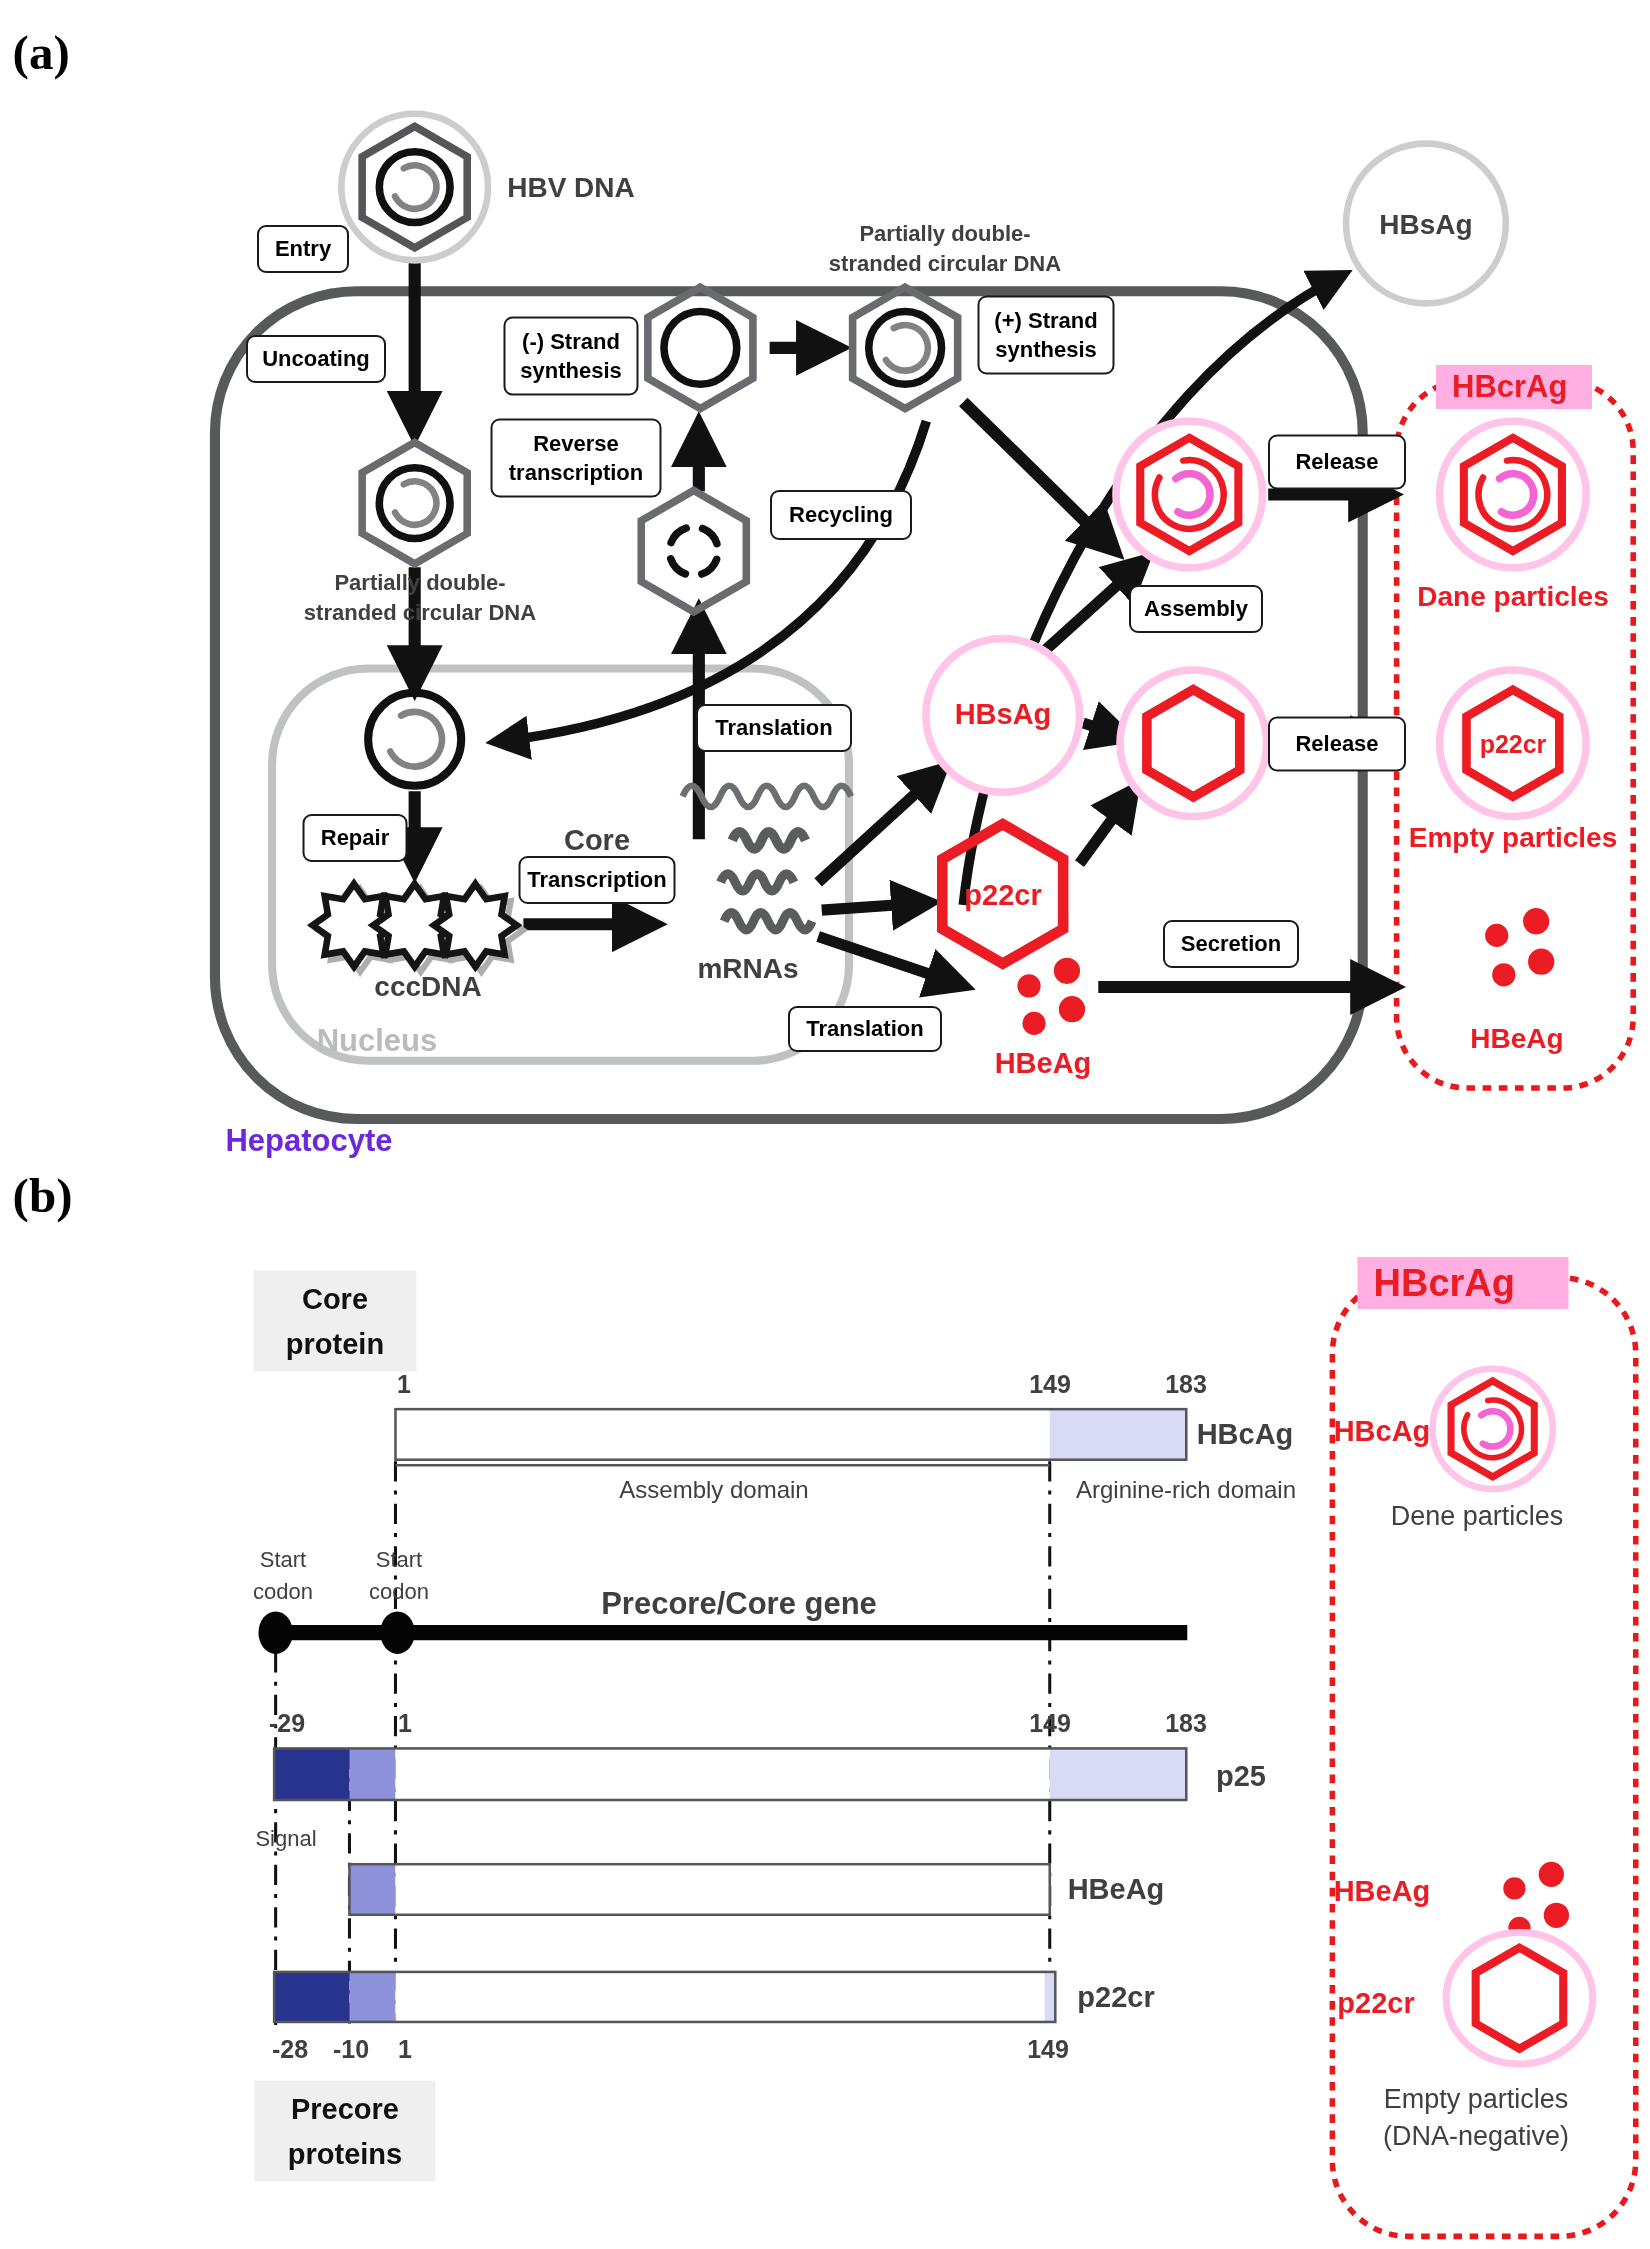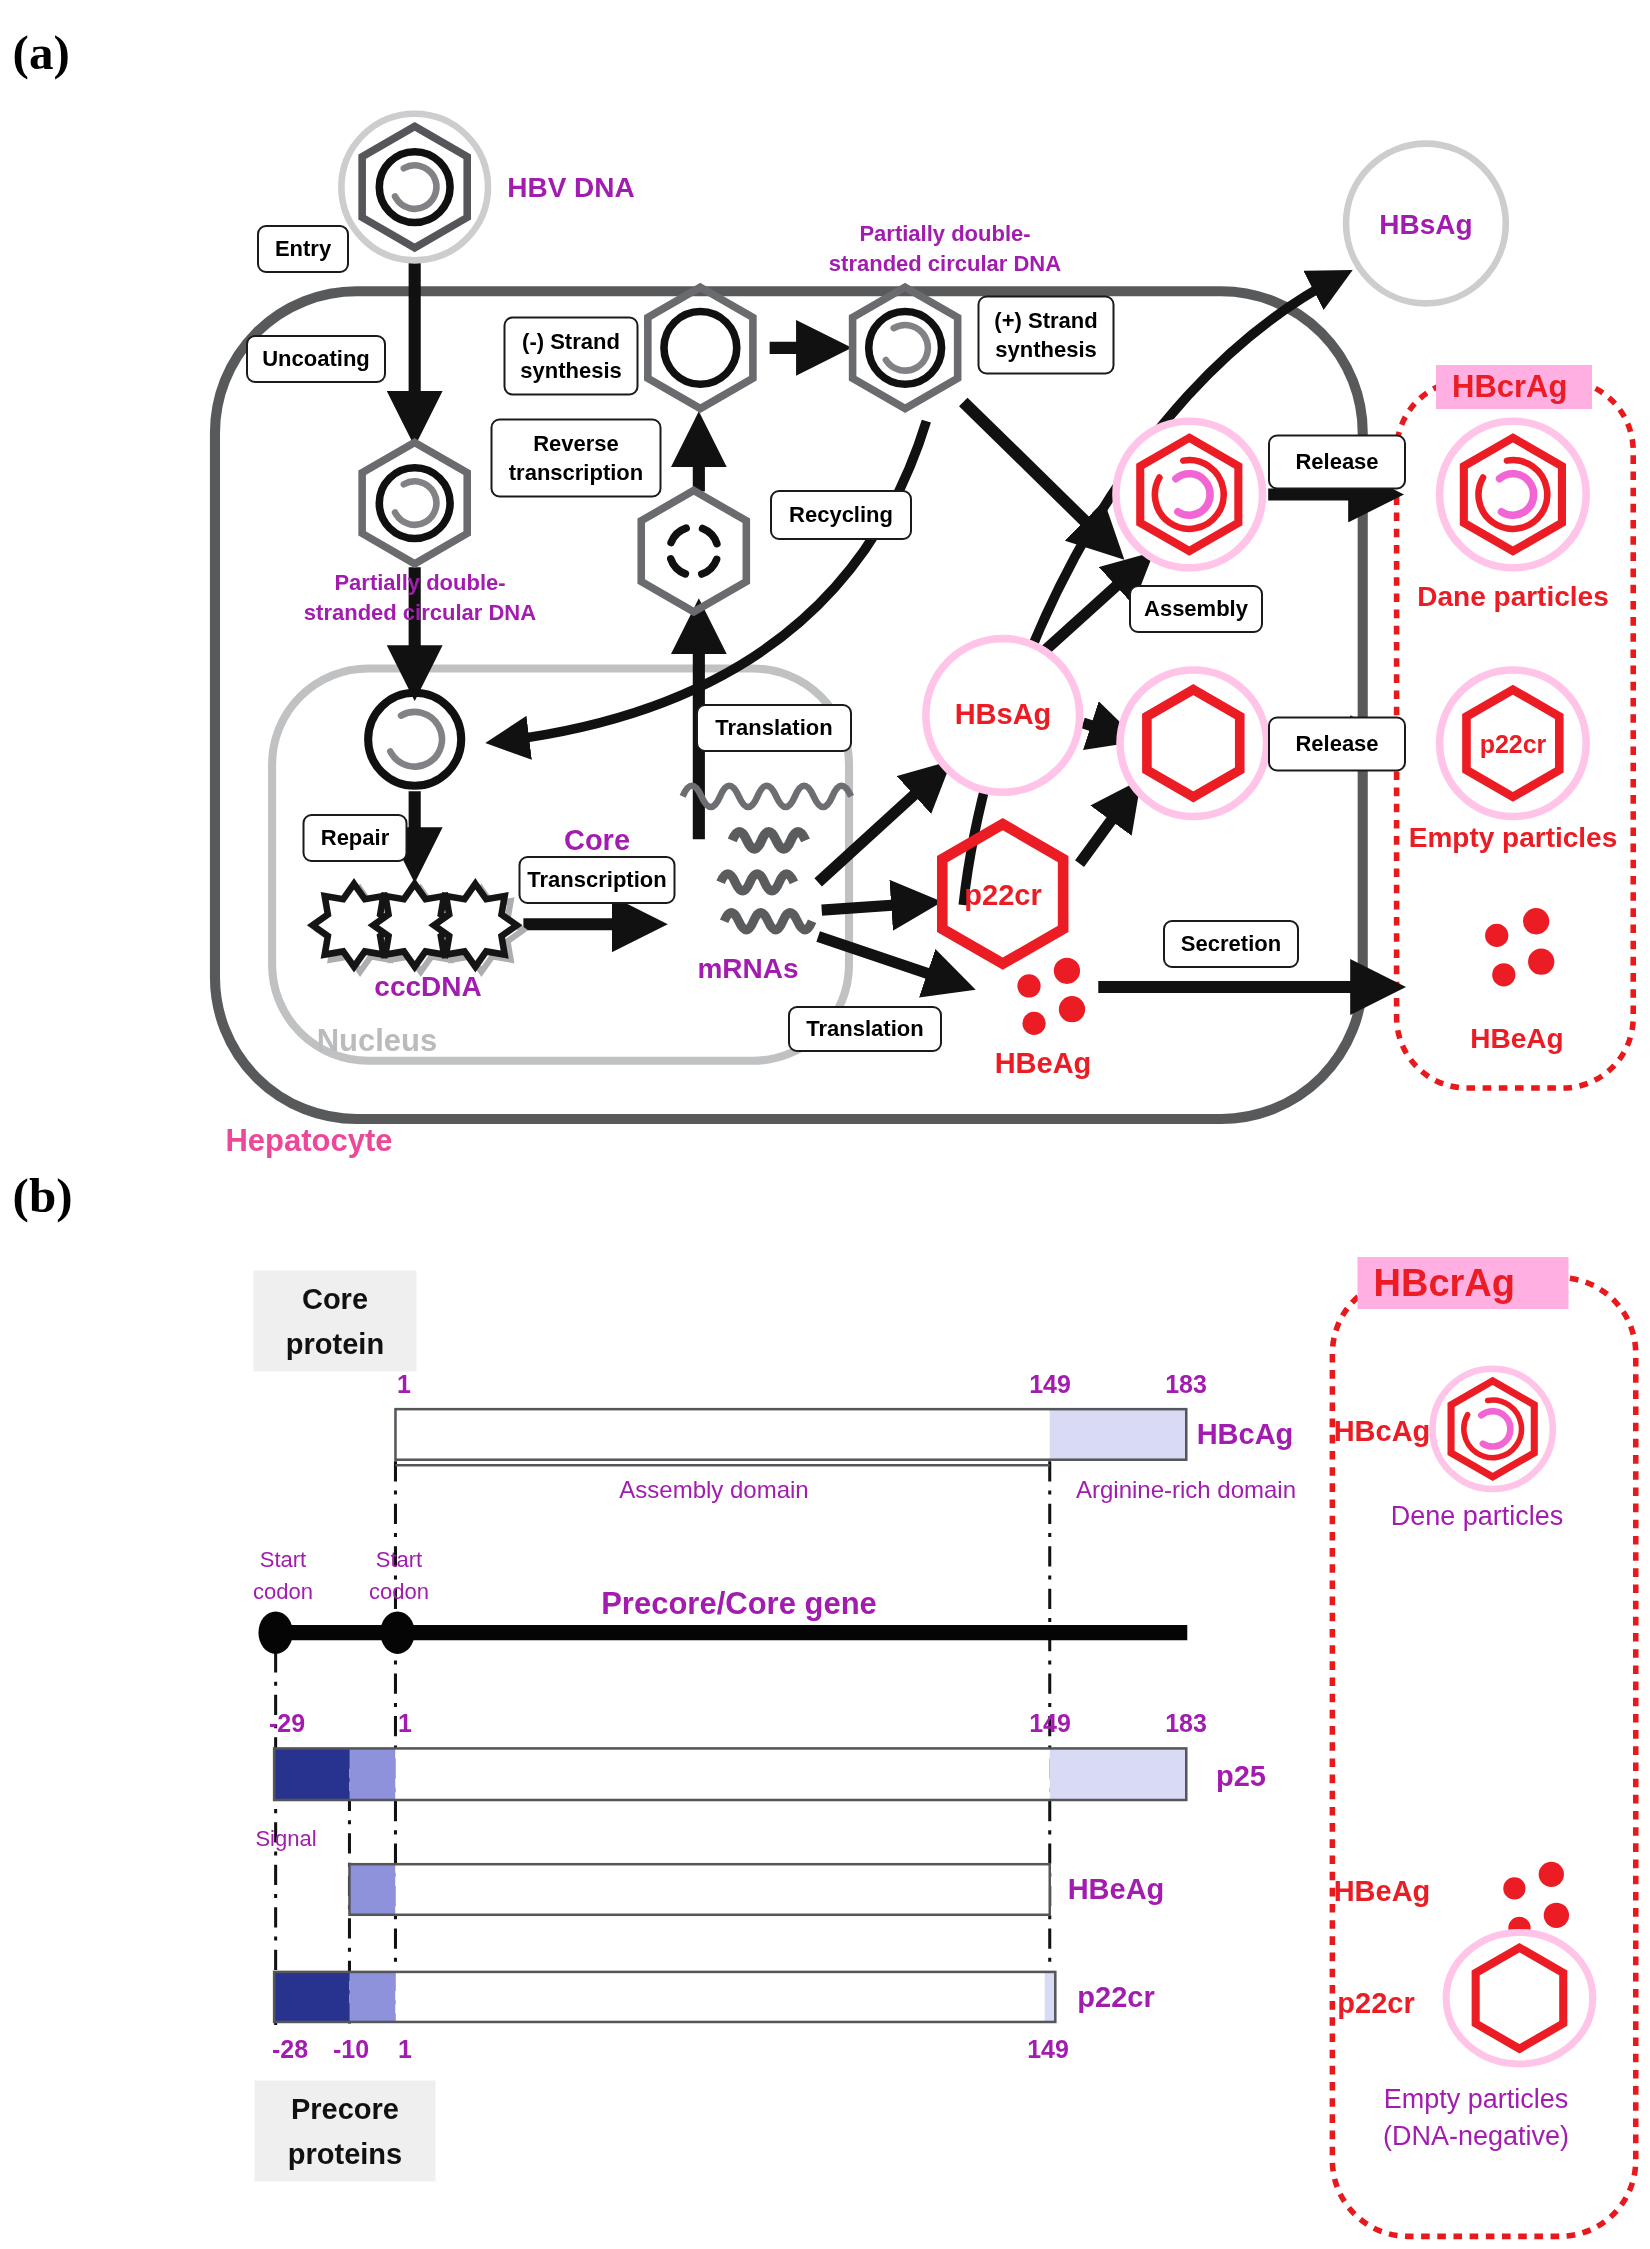--- a/index.html
+++ b/index.html
@@ -1,27 +1,27 @@
 <!DOCTYPE html>
 <html style="font-size:8px"><head>
 <meta charset="utf-8">
 <style>
   html,body{margin:0;padding:0;background:#fff;}
   .page{position:relative;width:1651px;height:2250px;background:#ffffff;
         font-family:"Liberation Sans",sans-serif;overflow:hidden;}
   .layer{position:absolute;left:0;top:0;}
   .tag{position:absolute;font-family:"Liberation Serif",serif;font-weight:bold;
        font-size:49px;color:#000;}
-  .ctr{position:absolute;transform:translate(-50%,-50%);text-align:center;white-space:nowrap;color:#a21caf;}
+  .ctr{position:absolute;transform:translate(-50%,-50%);text-align:center;white-space:nowrap;color:#404040;}
   .b{font-weight:bold;}
   .t44{font-size:22px;} .t48{font-size:24px;}
   .t50{font-size:25px;} .t54{font-size:27px;text-align:right;} .t56{font-size:28px;}
   .t58{font-size:29px;} .t62{font-size:31px;} .t76{font-size:38px;}
   .red{color:#EB1C24;}
-  .grayed{color:#ec4899;}
+  .grayed{color:#6d28d9;}
   .litegray{color:#B9BBBD;}
   .labelbox{position:absolute;transform:translate(-50%,-50%);background:#fff;
             border:2.5px solid #1a1a1a;border-radius:9px;display:flex;flex-direction:column;
             align-items:center;justify-content:center;font-weight:bold;color:#000000;
             line-height:1.28;white-space:nowrap;}
   .pinkbox{position:absolute;transform:translate(-50%,-50%);background:#FFAFE1;
            display:flex;align-items:center;justify-content:flex-start;font-weight:bold;white-space:nowrap;padding-left:16px;}
   .graybox{position:absolute;transform:translate(-50%,-50%);background:#EFEFEF;
            display:flex;flex-direction:column;align-items:center;justify-content:center;
            font-weight:bold;color:#111;line-height:1.55;white-space:nowrap;}

